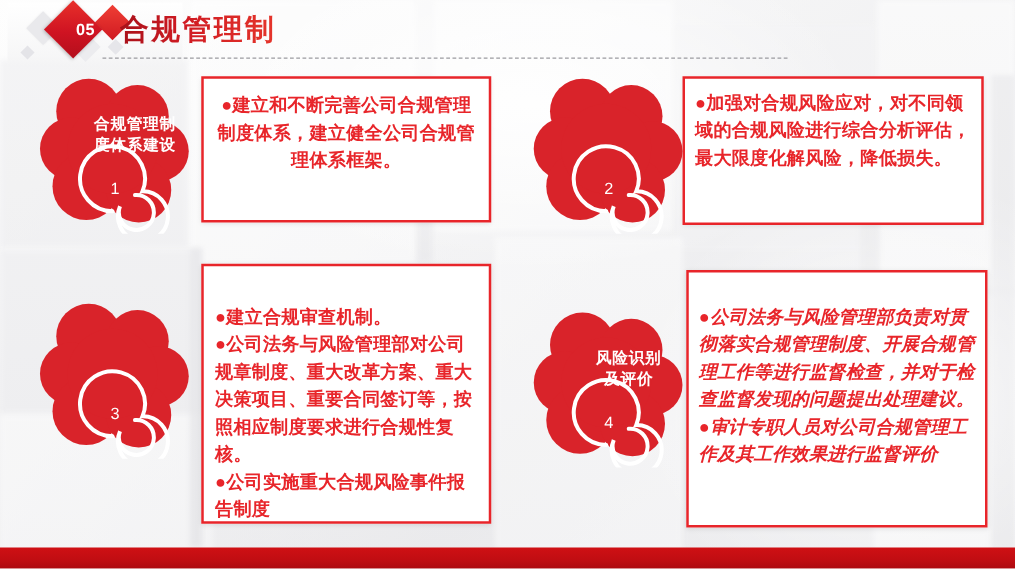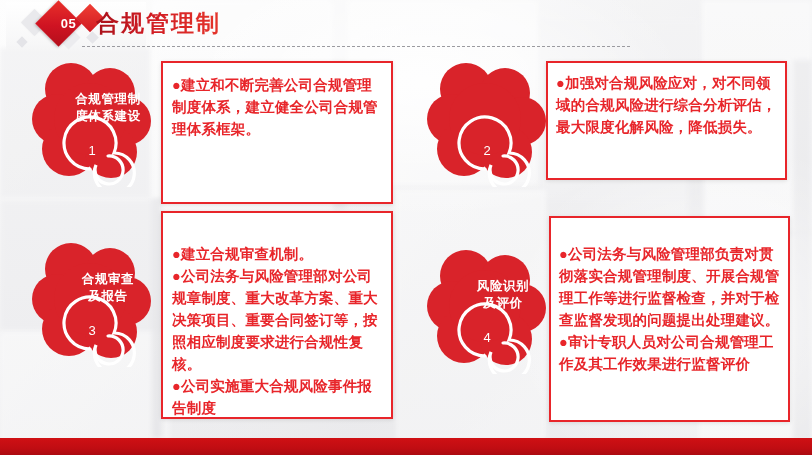--- a/index.html
+++ b/index.html
@@ -127,31 +127,31 @@
     box-sizing: border-box;
     box-shadow: 0 1px 4px rgba(0,0,0,.10);
   }
   .card-body {
     color: #e8252a;
     font-weight: bold;
     line-height: 1.52;
     letter-spacing: .2px;
     white-space: pre-line;
   }
-  #card1 { left: 161px; top: 61px;  width: 232px; height: 143px; }
+  #card1 { left: 161px; top: 61px;  width: 232px; height: 117px; text-align: center; }
   #card1 .card-body { font-size: 14.5px; padding: 11px 9px 0 9px; }
 
   #card2 { left: 546px; top: 61px;  width: 241px; height: 119px; }
   #card2 .card-body { font-size: 14.5px; padding: 9px 8px 0 8px; }
 
   #card3 { left: 161px; top: 211px; width: 232px; height: 208px; }
   #card3 .card-body { font-size: 14.5px; padding: 30px 8px 0 9px; }
 
   #card4 { left: 549px; top: 216px; width: 241px; height: 206px; }
-  #card4 .card-body { font-size: 14.5px; padding: 25px 8px 0 8px; }
+  #card4 .card-body { font-size: 14.5px; padding: 25px 8px 0 8px; font-style: italic; }
 
   
   .badge {
     position: absolute;
     width: 130px;
     height: 130px;
   }
   .badge svg { display: block; width: 130px; height: 130px; }
   .badge-label {
     position: absolute;
@@ -300,22 +300,20 @@
         <circle cx="44" cy="32" r="26"></circle>
         <circle cx="83" cy="36" r="25"></circle>
         <circle cx="30" cy="62" r="25"></circle>
         <circle cx="100" cy="64" r="24"></circle>
         <circle cx="42" cy="92" r="27"></circle>
         <circle cx="84" cy="95" r="26"></circle>
         <circle cx="63" cy="62" r="36"></circle>
       </g>
       <path d="M63 112 a26 26 0 1 1 24 -16 a20 20 0 1 1 -18 12 a14 14 0 1 0 12 -9" fill="none" stroke="#ffffff" stroke-width="3.2" stroke-linecap="round"></path>
     </svg>
-    <div class="badge-label">合规审查
-及报告</div>
     <div class="badge-num">3</div>
   </div>
 
   <div class="badge" id="badge4">
     <svg viewBox="0 0 130 130">
       <g fill="#d9232a">
         <circle cx="44" cy="32" r="26"></circle>
         <circle cx="83" cy="36" r="25"></circle>
         <circle cx="30" cy="62" r="25"></circle>
         <circle cx="100" cy="64" r="24"></circle>

